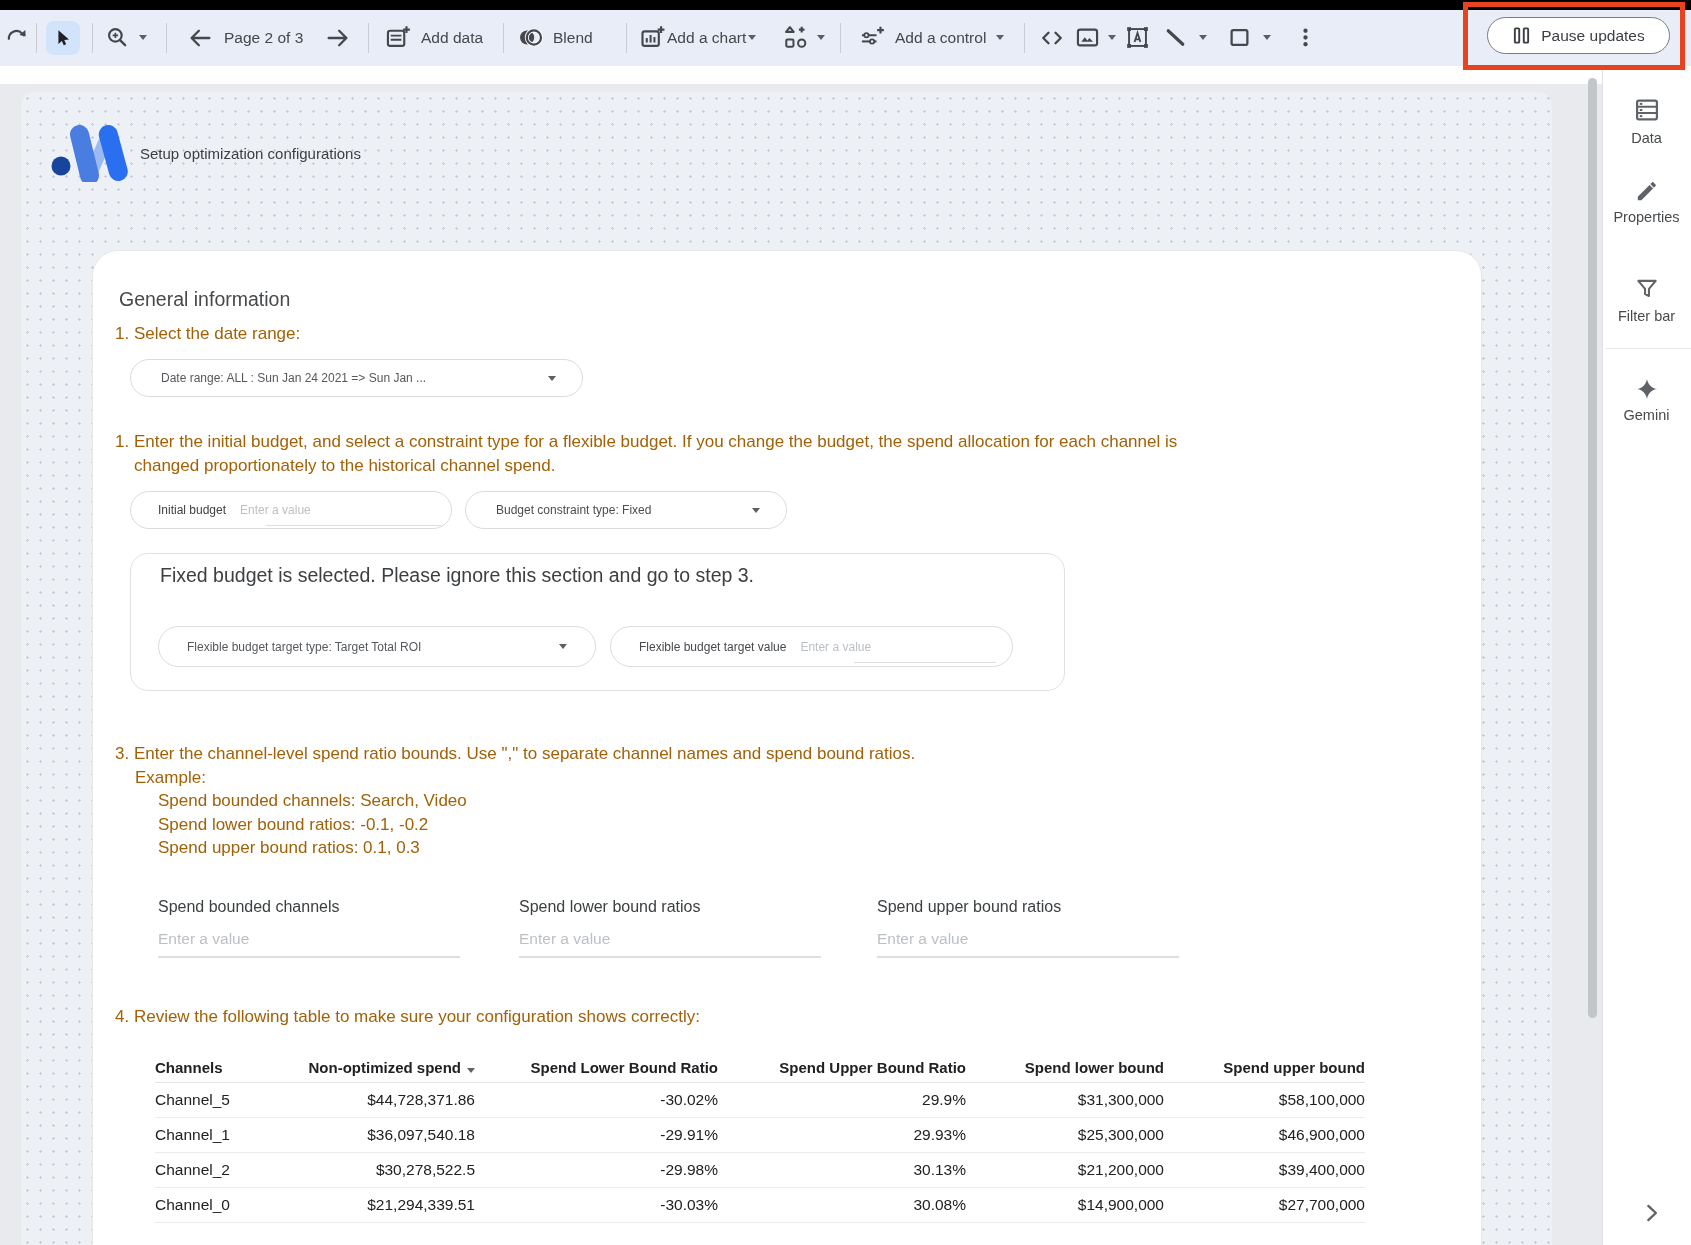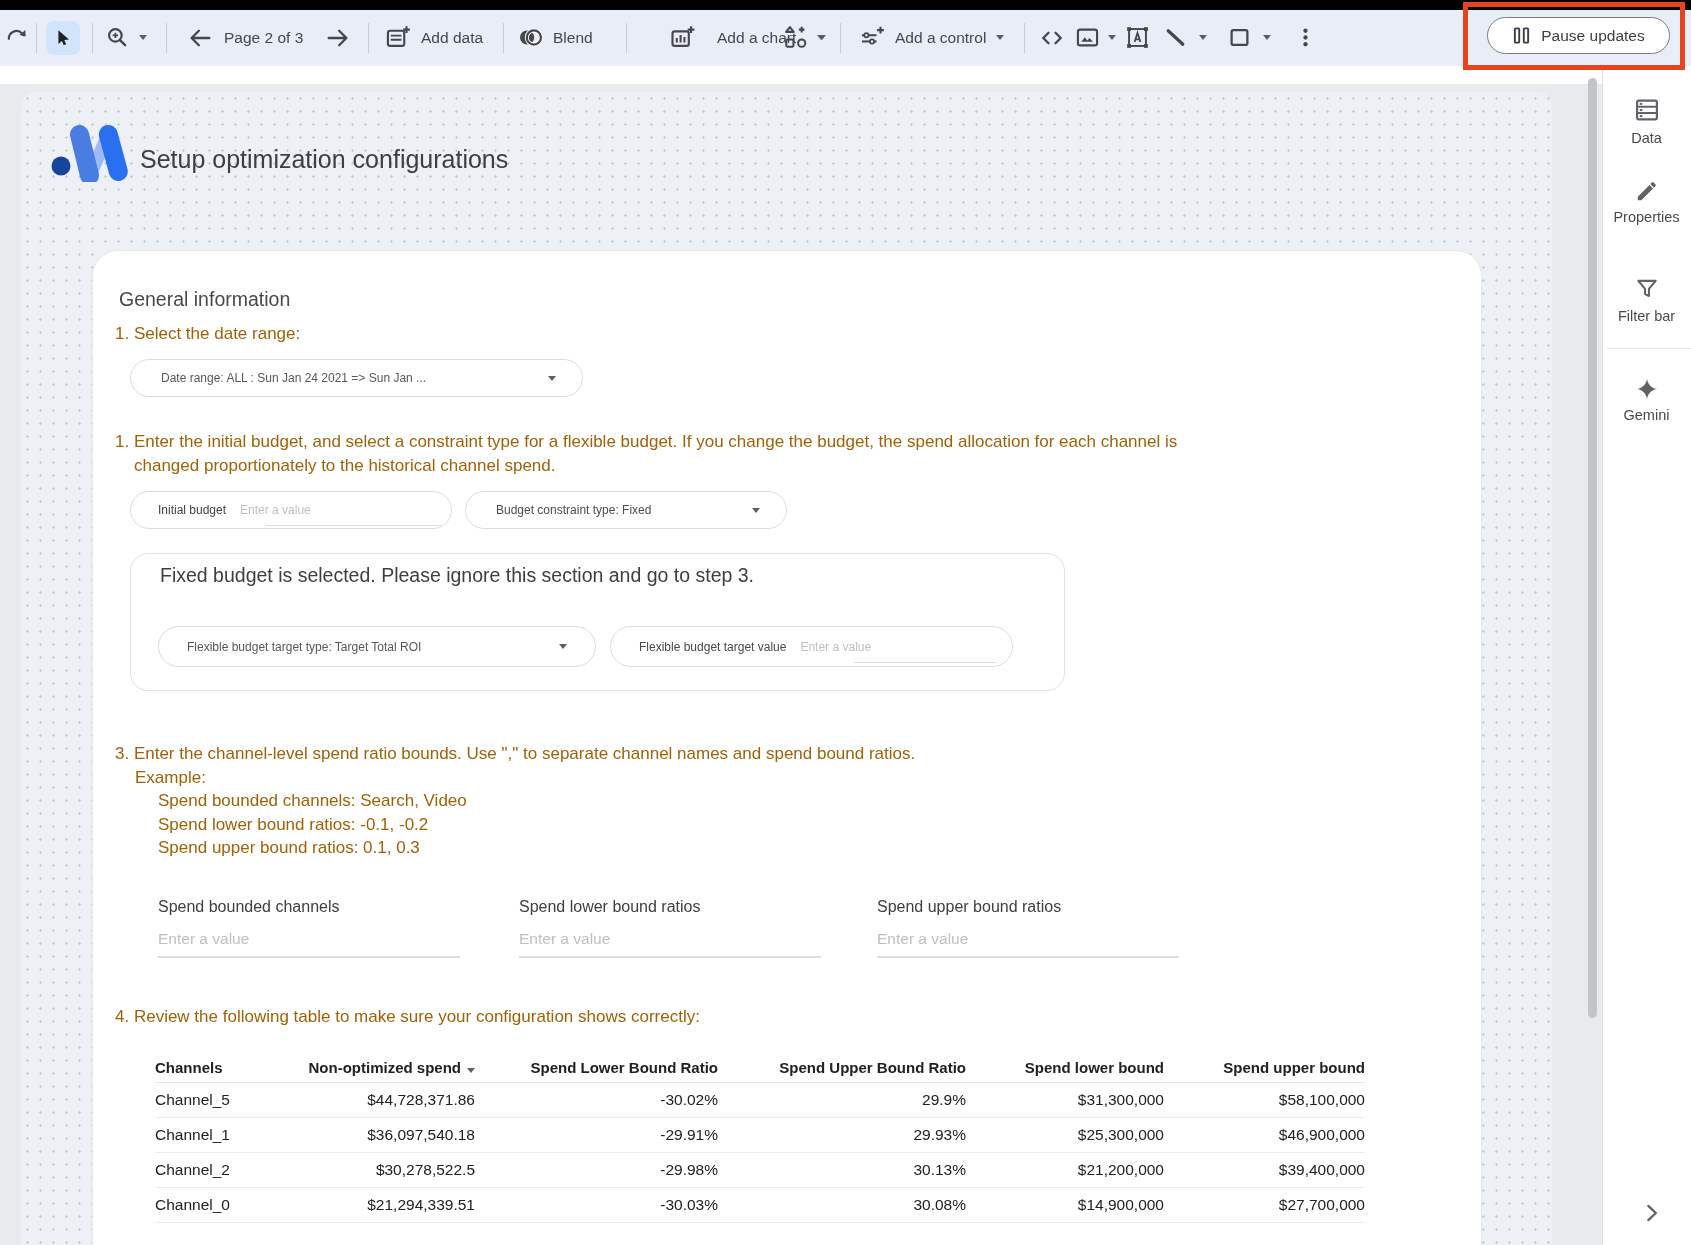--- a/index.html
+++ b/index.html
@@ -118,21 +118,21 @@
     <div class="tb-item" style="left:517px;top:14px;gap:9px;">
       <svg class="icon" width="27" height="27" viewBox="0 0 24 24">
         <circle cx="9" cy="12" r="6.3" fill="#45474b"></circle>
         <circle cx="15" cy="12" r="6.3" fill="none" stroke="#ffffff" stroke-width="3.6"></circle>
         <circle cx="15" cy="12" r="6.3" fill="none" stroke="#45474b" stroke-width="2"></circle>
       </svg>
       <span class="tb-label">Blend</span>
     </div>
     <div class="tb-divider" style="left:626px;"></div>
 
-    <div class="tb-item" style="left:668px;top:14px;gap:22px;">
+    <div class="tb-item" style="left:638px;top:14px;gap:2px;">
       <svg class="icon" width="27" height="27" viewBox="0 0 24 24">
         <rect x="4" y="6.5" width="14.5" height="13" rx="2" fill="none" stroke="#45474b" stroke-width="1.9"></rect>
         <path d="M7.8 16.5v-4M11.2 16.5V9.8M14.6 16.5v-5" stroke="#45474b" stroke-width="1.8"></path>
         <path d="M20.5 2v6M17.5 5h6" stroke="#45474b" stroke-width="1.9"></path>
       </svg>
       <span class="tb-label">Add a chart</span>
       <span class="caret"></span>
     </div>
 
     <div class="tb-item" style="left:782px;top:14px;gap:8px;">
@@ -219,21 +219,21 @@
 
   <div class="abs canvas"></div>
   <div class="abs page"></div>
 
   <svg class="abs" style="left:50px;top:118px;" width="80" height="64" viewBox="0 0 80 64">
     <line x1="58" y1="17" x2="40" y2="57" stroke="#9db9f1" stroke-width="13" stroke-linecap="round"></line>
     <line x1="29.5" y1="16.5" x2="39.5" y2="57.5" stroke="#4a7de2" stroke-width="19" stroke-linecap="round"></line>
     <line x1="58.3" y1="16.5" x2="68.3" y2="53.5" stroke="#2a6ff0" stroke-width="19" stroke-linecap="round"></line>
     <circle cx="11" cy="48" r="9.5" fill="#17459e"></circle>
   </svg>
-  <div class="abs" style="left:140px;top:145px;font-size:25px;color:#3c4043;">Setup optimization configurations</div>
+  <div class="abs" style="left:140px;top:145px;font-size:15px;color:#3c4043;">Setup optimization configurations</div>
 
   <div class="abs card"></div>
 
   <div class="abs h-section" style="left:119px;top:288px;">General information</div>
 
   <div class="abs body-txt" style="left:115px;top:322px;">1. Select the date range:</div>
   <div class="abs pill" style="left:130px;top:359px;width:453px;height:38px;padding-left:30px;">
     <span>Date range: ALL : Sun Jan 24 2021 =&gt; Sun Jan ...</span>
     <span class="caret" style="position:absolute;right:26px;"></span>
   </div>

